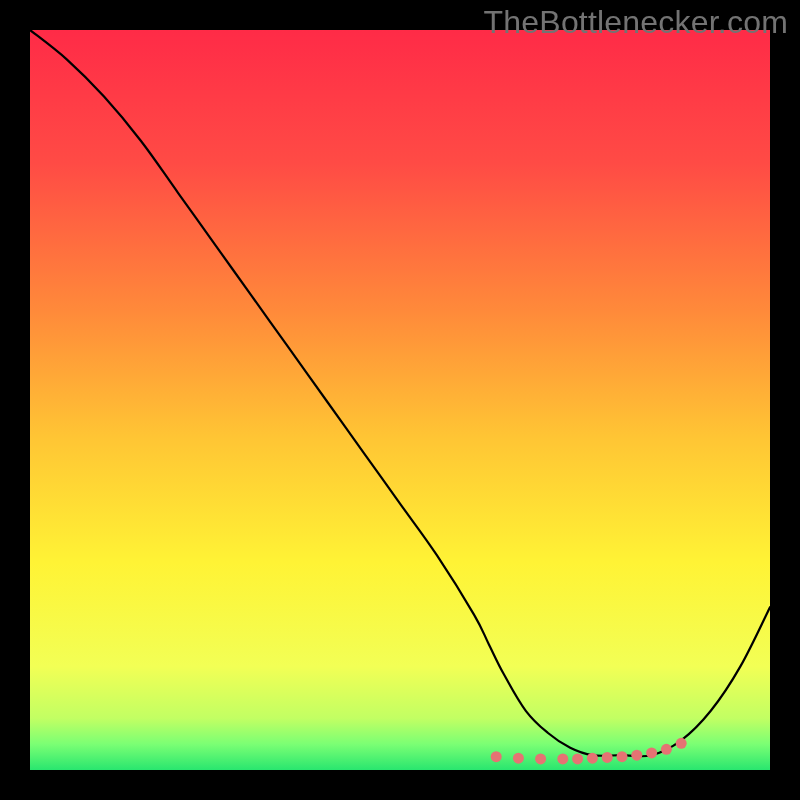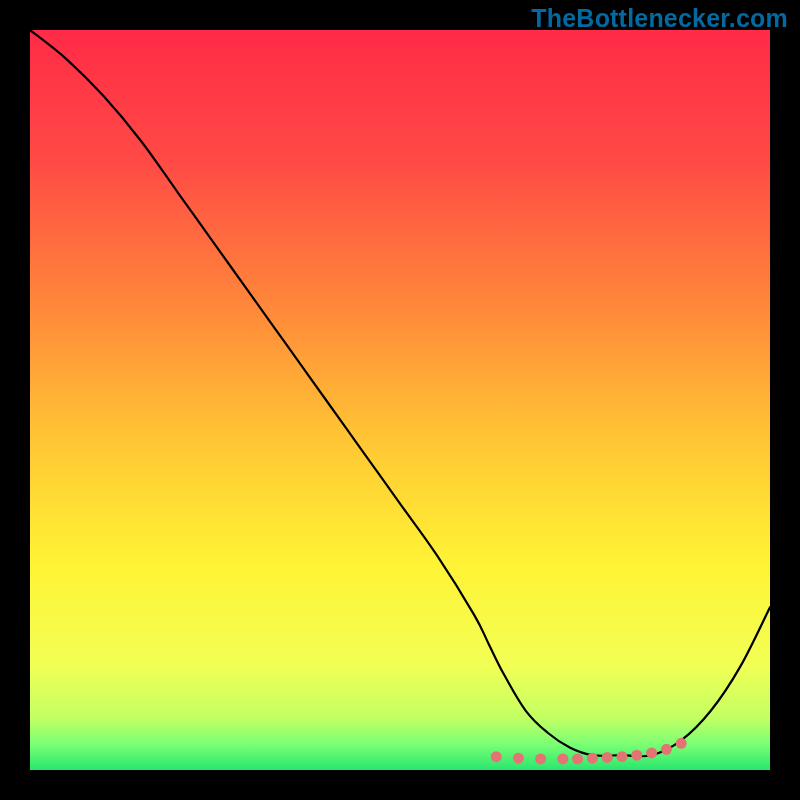--- a/index.html
+++ b/index.html
@@ -14,23 +14,23 @@
   .frame {
     position: relative;
     width: 800px;
     height: 800px;
     background: #000;
   }
   .watermark {
     position: absolute;
     top: 4px;
     right: 12px;
-    color: #0369a1;
-    font-size: 25px;
-    font-weight: 700;
+    color: #737373;
+    font-size: 32px;
+    font-weight: 400;
     letter-spacing: 0.2px;
     z-index: 10;
     user-select: none;
   }
   .plot-area {
     position: absolute;
     left: 30px;
     top: 30px;
     width: 740px;
     height: 740px;

